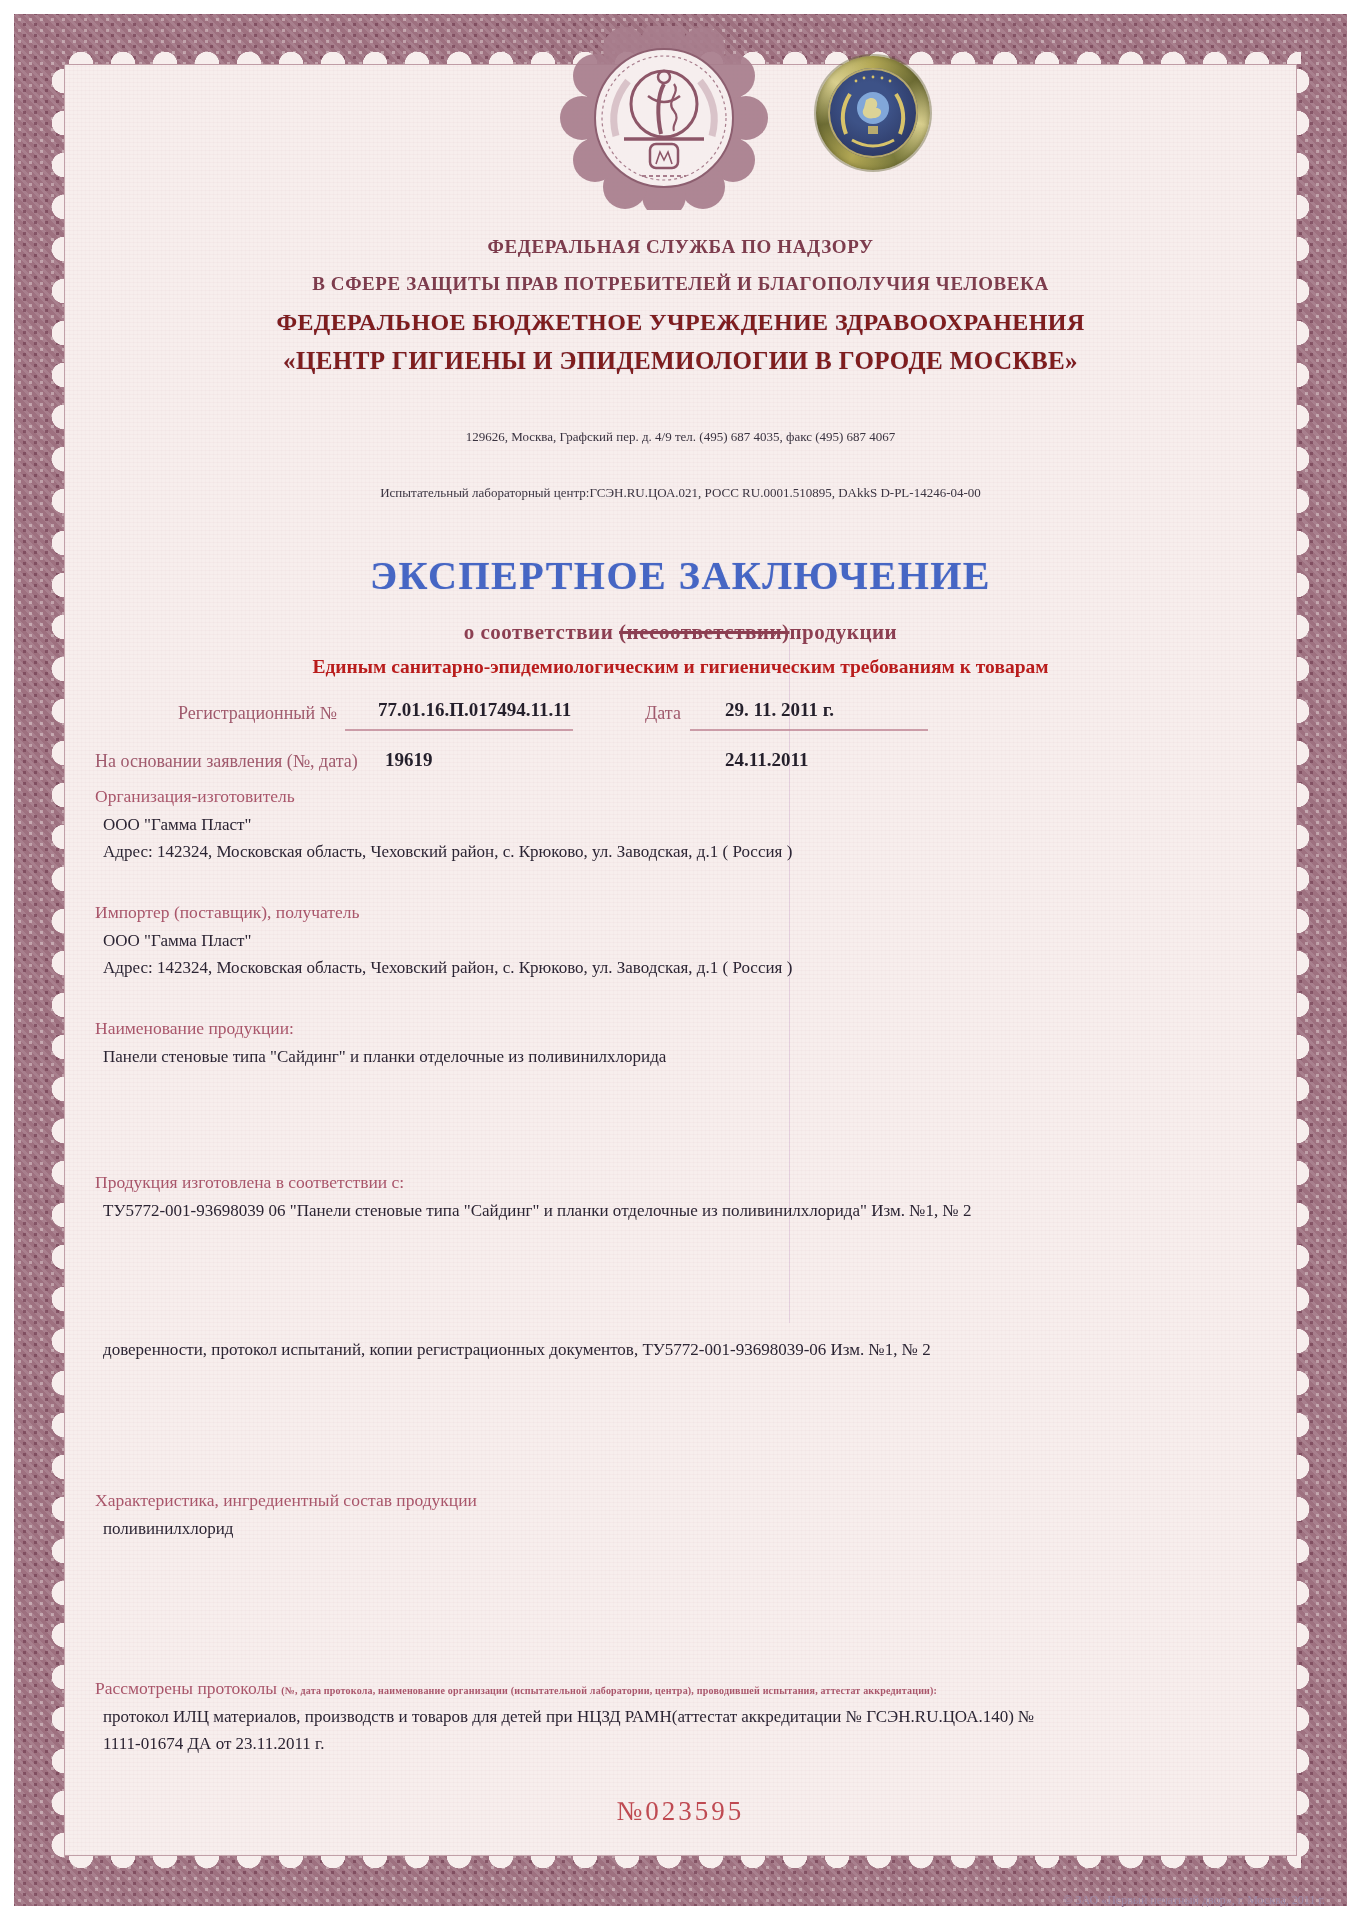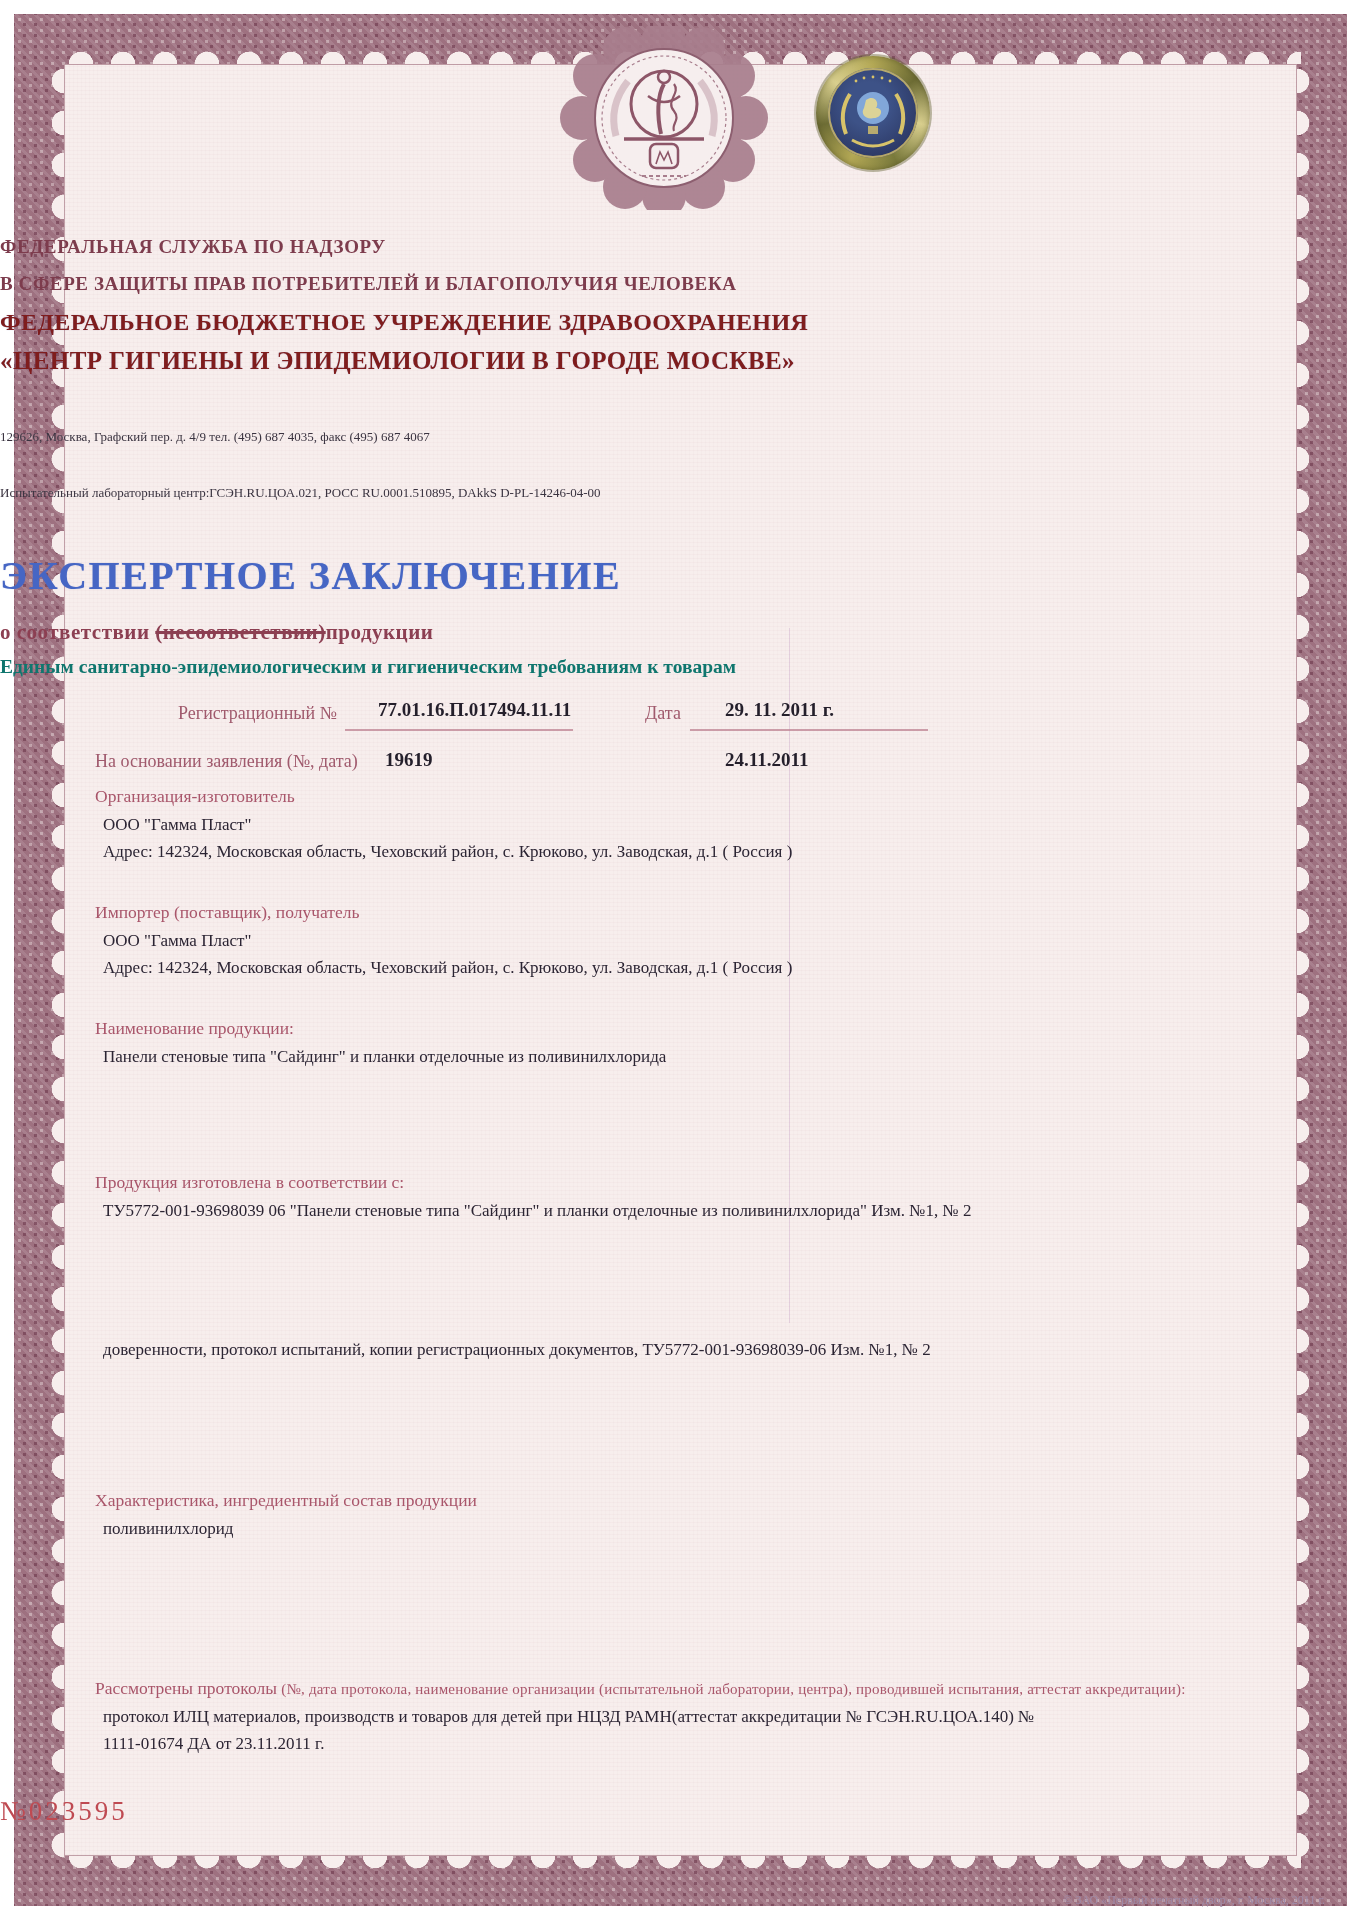--- a/index.html
+++ b/index.html
@@ -34,36 +34,36 @@
   .paper{
     position:absolute;inset:64px;background:#f7eeed;
     border:1.5px solid rgba(140,82,100,.5);
     background-image:
       repeating-linear-gradient(0deg, rgba(205,165,175,.07) 0 1px, transparent 1px 4px),
       repeating-linear-gradient(90deg, rgba(205,165,175,.05) 0 1px, transparent 1px 4px);
   }
   .crease{position:absolute;left:789px;top:628px;width:1px;height:695px;background:rgba(148,88,168,.18);}
   
   .abs{position:absolute;}
-  .ctr{left:0;right:0;text-align:left;}
+  .ctr{left:0;right:0;text-align:center;}
   .agency{color:#7d3c4d;font-weight:bold;font-size:19px;letter-spacing:.6px;}
   .bluehead{color:#7f1d1d;font-weight:bold;font-size:24px;letter-spacing:.4px;
     text-shadow:0 0 1px rgba(74,95,192,.35);}
   .addr{color:#3a3340;font-size:13px;}
   .doc-title{color:#4666c4;font-weight:bold;font-size:40px;letter-spacing:1.5px;
     text-shadow:0 0 1px rgba(70,102,196,.4);}
   .subtitle{color:#8c3f52;font-weight:bold;font-size:21px;letter-spacing:.5px;}
   .subtitle .struck{text-decoration:line-through;text-decoration-thickness:2.5px;}
-  .reqline{color:#0f766e;font-weight:bold;font-size:19.5px;}
+  .reqline{color:#b91c1c;font-weight:bold;font-size:19.5px;}
   .reg-label{color:#a05a6d;font-size:18px;}
   .reg-value{color:#241f2b;font-weight:bold;font-size:19px;}
   .u-line{position:absolute;height:1.5px;background:rgba(190,130,145,.75);}
   .section{position:absolute;left:95px;right:95px;}
   .sec-label{color:#a9566b;font-size:17.5px;margin-bottom:4px;}
-  .sec-label .small{font-size:15px;letter-spacing:.2px;}
+  .sec-label .small{font-size:10px;letter-spacing:.2px;font-weight:bold;}
   .sec-line{color:#2b2433;font-size:17px;line-height:27px;padding-left:8px;}
   .cert-no{color:#bf4a52;font-size:27px;letter-spacing:3px;font-weight:normal;}
   .copyright{color:#9e8aa8;font-size:12px;}
   
   .seal-left{position:absolute;left:558px;top:26px;width:212px;height:184px;}
   .seal-right{position:absolute;left:816px;top:56px;width:114px;height:114px;border-radius:50%;
     background:conic-gradient(#b3a855,#6e6d35,#d9cf8e,#7a7a3c,#b3a855,#6e6d35,#d9cf8e,#b3a855);
     box-shadow:0 0 0 2px rgba(90,90,40,.4), inset 0 0 6px rgba(60,60,20,.5);}
   .seal-right .inner{position:absolute;inset:12px;border-radius:50%;
     background:radial-gradient(circle at 45% 40%, #3d5287 0 30%, #2e3b68 70%, #1f2a4e 100%);

